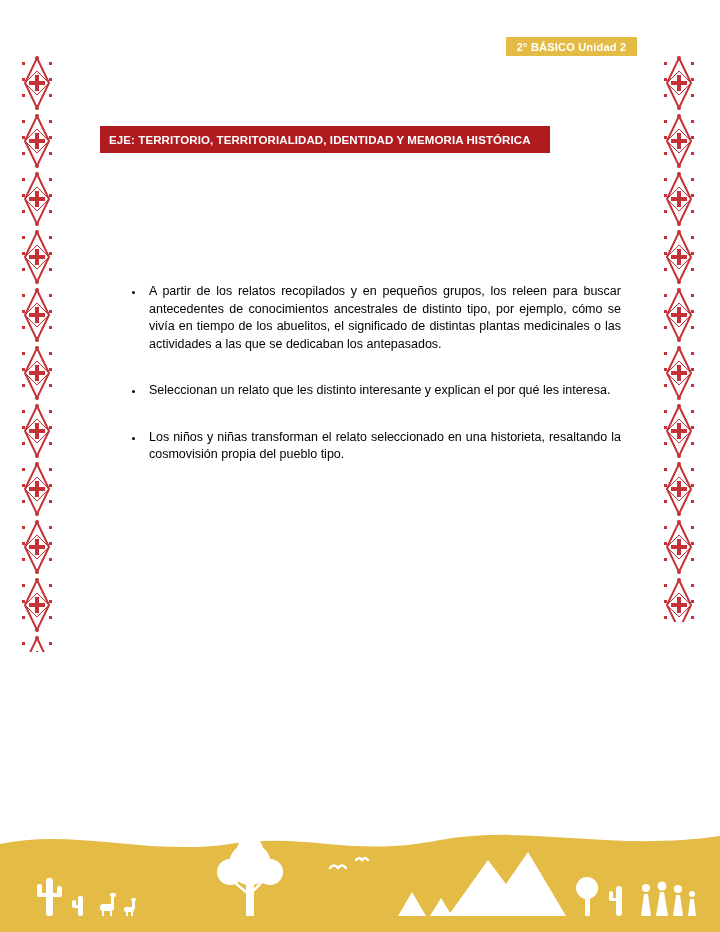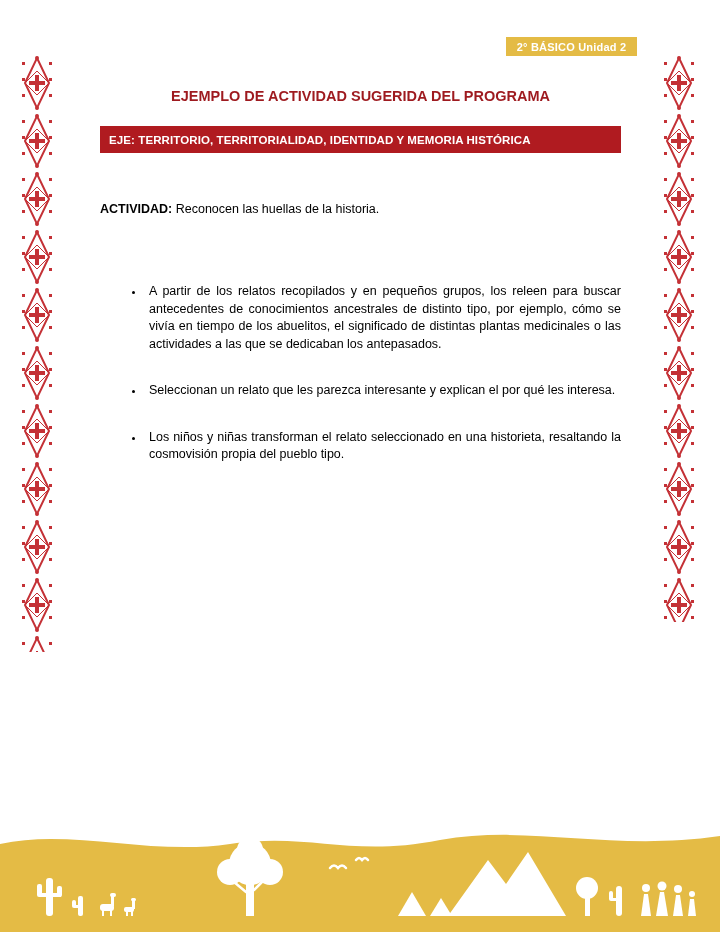--- a/index.html
+++ b/index.html
@@ -34,21 +34,21 @@
 
   
   .page-title{
     position:absolute;top:88px;left:100px;width:521px;
     text-align:center;font-size:14.5px;font-weight:bold;
     color:var(--title-red);
   }
 
   
   .eje-banner{
-    position:absolute;top:126px;left:100px;width:521px;height:27px;
+    position:absolute;top:126px;left:100px;width:450px;height:27px;
     background:var(--banner-red);color:#fff;
     display:flex;align-items:center;padding-left:9px;
     font-size:11.5px;font-weight:bold;letter-spacing:.1px;
   }
 
   
   .activity-line{
     position:absolute;top:201px;left:100px;width:521px;
     font-size:12.5px;line-height:17px;
   }
@@ -119,35 +119,30 @@
           <rect x="0" y="40" width="3" height="3"></rect>
           <rect x="27" y="8" width="3" height="3"></rect>
           <rect x="27" y="24" width="3" height="3"></rect>
           <rect x="27" y="40" width="3" height="3"></rect>
         </g>
       </pattern>
     </defs>
     <rect class="fillrect" width="30" height="568" fill="url(#tx-right)"></rect>
   </svg>
 
-  <h1 class="page-title">EJEMPLO DE ACTIVIDAD SUGERIDA DEL PROGRAMA</h1>
 
   <div class="eje-banner">
     <span>EJE: TERRITORIO, TERRITORIALIDAD, IDENTIDAD Y MEMORIA HISTÓRICA</span>
   </div>
 
-  <p class="activity-line">
-    <strong>ACTIVIDAD:</strong>
-    <span>Reconocen las huellas de la historia.</span>
-  </p>
 
 
   <ul class="bullets">
     <li>A partir de los relatos recopilados y en pequeños grupos, los releen para buscar antecedentes de conocimientos ancestrales de distinto tipo, por ejemplo, cómo se vivía en tiempo de los abuelitos, el significado de distintas plantas medicinales o las actividades a las que se dedicaban los antepasados.</li>
-    <li>Seleccionan un relato que les parezca interesante y explican el por qué les interesa.</li>
+    <li>Seleccionan un relato que les distinto interesante y explican el por qué les interesa.</li>
     <li>Los niños y niñas transforman el relato seleccionado en una historieta, resaltando la cosmovisión propia del pueblo tipo.</li>
   </ul>
 
   <svg class="footer-svg" viewBox="0 0 720 120" preserveAspectRatio="none" aria-hidden="true">
     <path class="sand" d="M0,32 C70,16 150,44 230,32 C310,20 350,46 440,28 C530,12 610,40 720,24 L720,120 L0,120 Z"></path>
     <g class="sil">
 
       <rect x="46" y="66" width="7" height="38" rx="3"></rect>
       <rect x="37" y="72" width="5" height="13" rx="2"></rect>
       <rect x="39" y="81" width="9" height="4"></rect>

